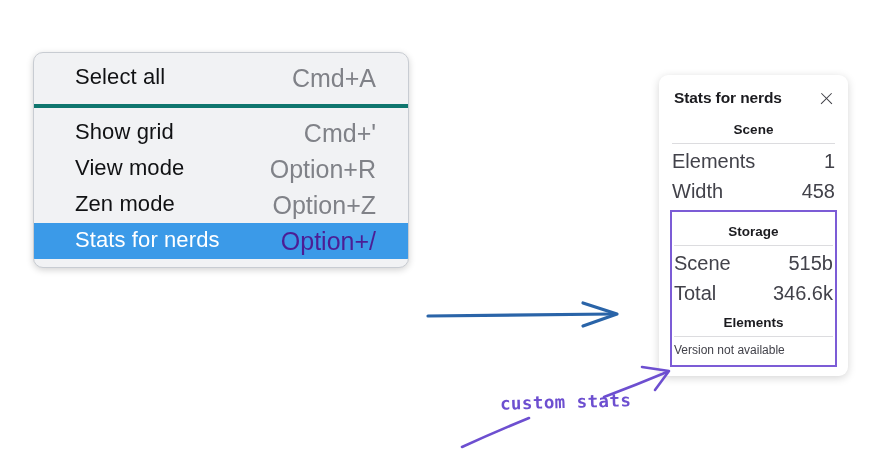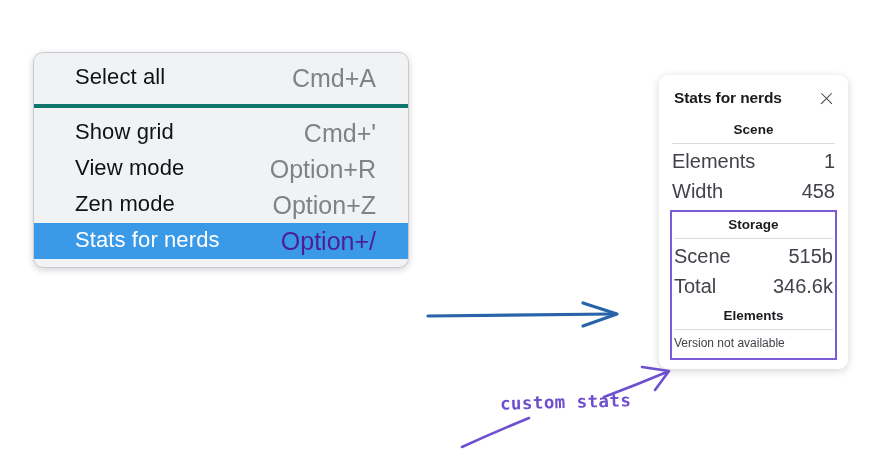--- a/index.html
+++ b/index.html
@@ -131,21 +131,21 @@
   .sp-single {
     font-size: 12px;
     color: #42424a;
     padding: 3px 0;
   }
 
   
   .sp-highlight {
     border: 2px solid #7c5cd6;
     margin: 4px -2px 0 -2px;
-    padding: 4px 2px 5px 2px;
+    padding: 11px 2px 5px 2px;
     box-sizing: border-box;
   }
 
   
   #annotations {
     position: absolute;
     left: 0; top: 0;
     width: 873px;
     height: 461px;
     pointer-events: none;

